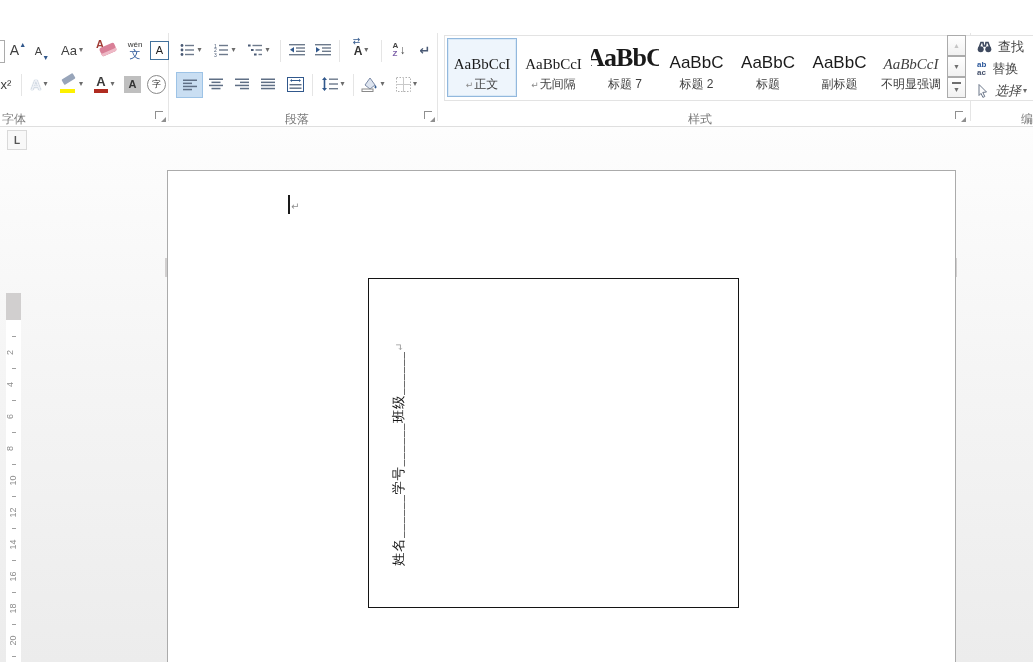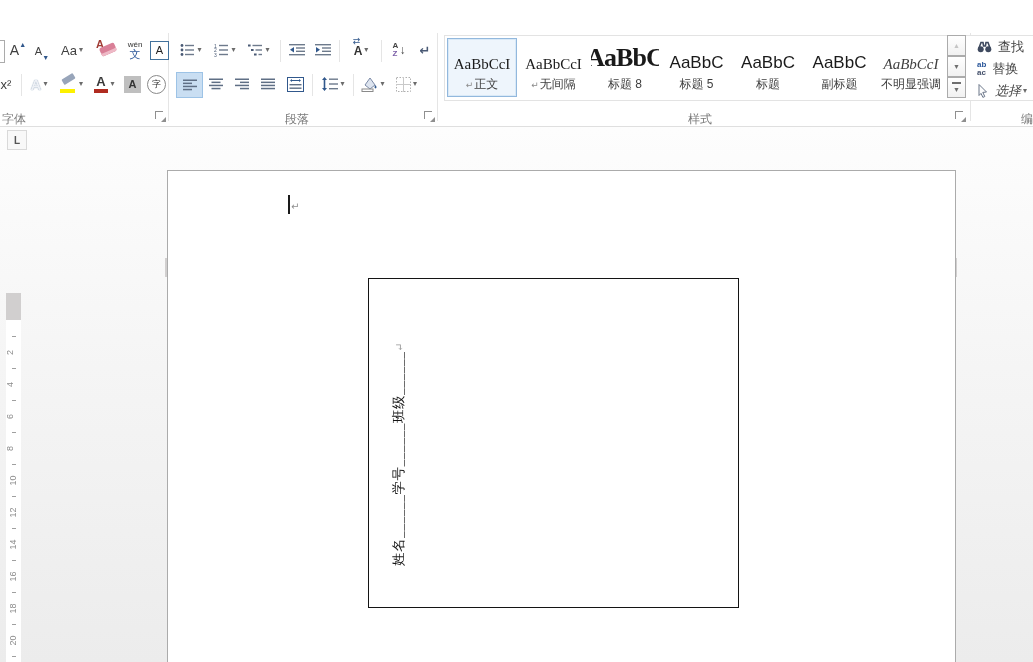--- a/index.html
+++ b/index.html
@@ -328,25 +328,25 @@
             <div class="stitem on" style="left: 2px;">
               <div class="stprev pv-body">AaBbCcI</div>
               <div class="stname"><span class="pmark">↵</span>正文</div>
             </div>
             <div class="stitem" style="left: 73.5px;">
               <div class="stprev pv-body">AaBbCcI</div>
               <div class="stname"><span class="pmark">↵</span>无间隔</div>
             </div>
             <div class="stitem" style="left: 145px;">
               <div class="stprev pv-h1">AaBbC</div>
-              <div class="stname">标题 8</div>
+              <div class="stname">标题 7</div>
             </div>
             <div class="stitem" style="left: 216.5px;">
               <div class="stprev pv-h2">AaBbC</div>
-              <div class="stname">标题 5</div>
+              <div class="stname">标题 2</div>
             </div>
             <div class="stitem" style="left: 288px;">
               <div class="stprev pv-h2">AaBbC</div>
               <div class="stname">标题</div>
             </div>
             <div class="stitem" style="left: 359.5px;">
               <div class="stprev pv-h2">AaBbC</div>
               <div class="stname">副标题</div>
             </div>
             <div class="stitem" style="left: 431px;">

